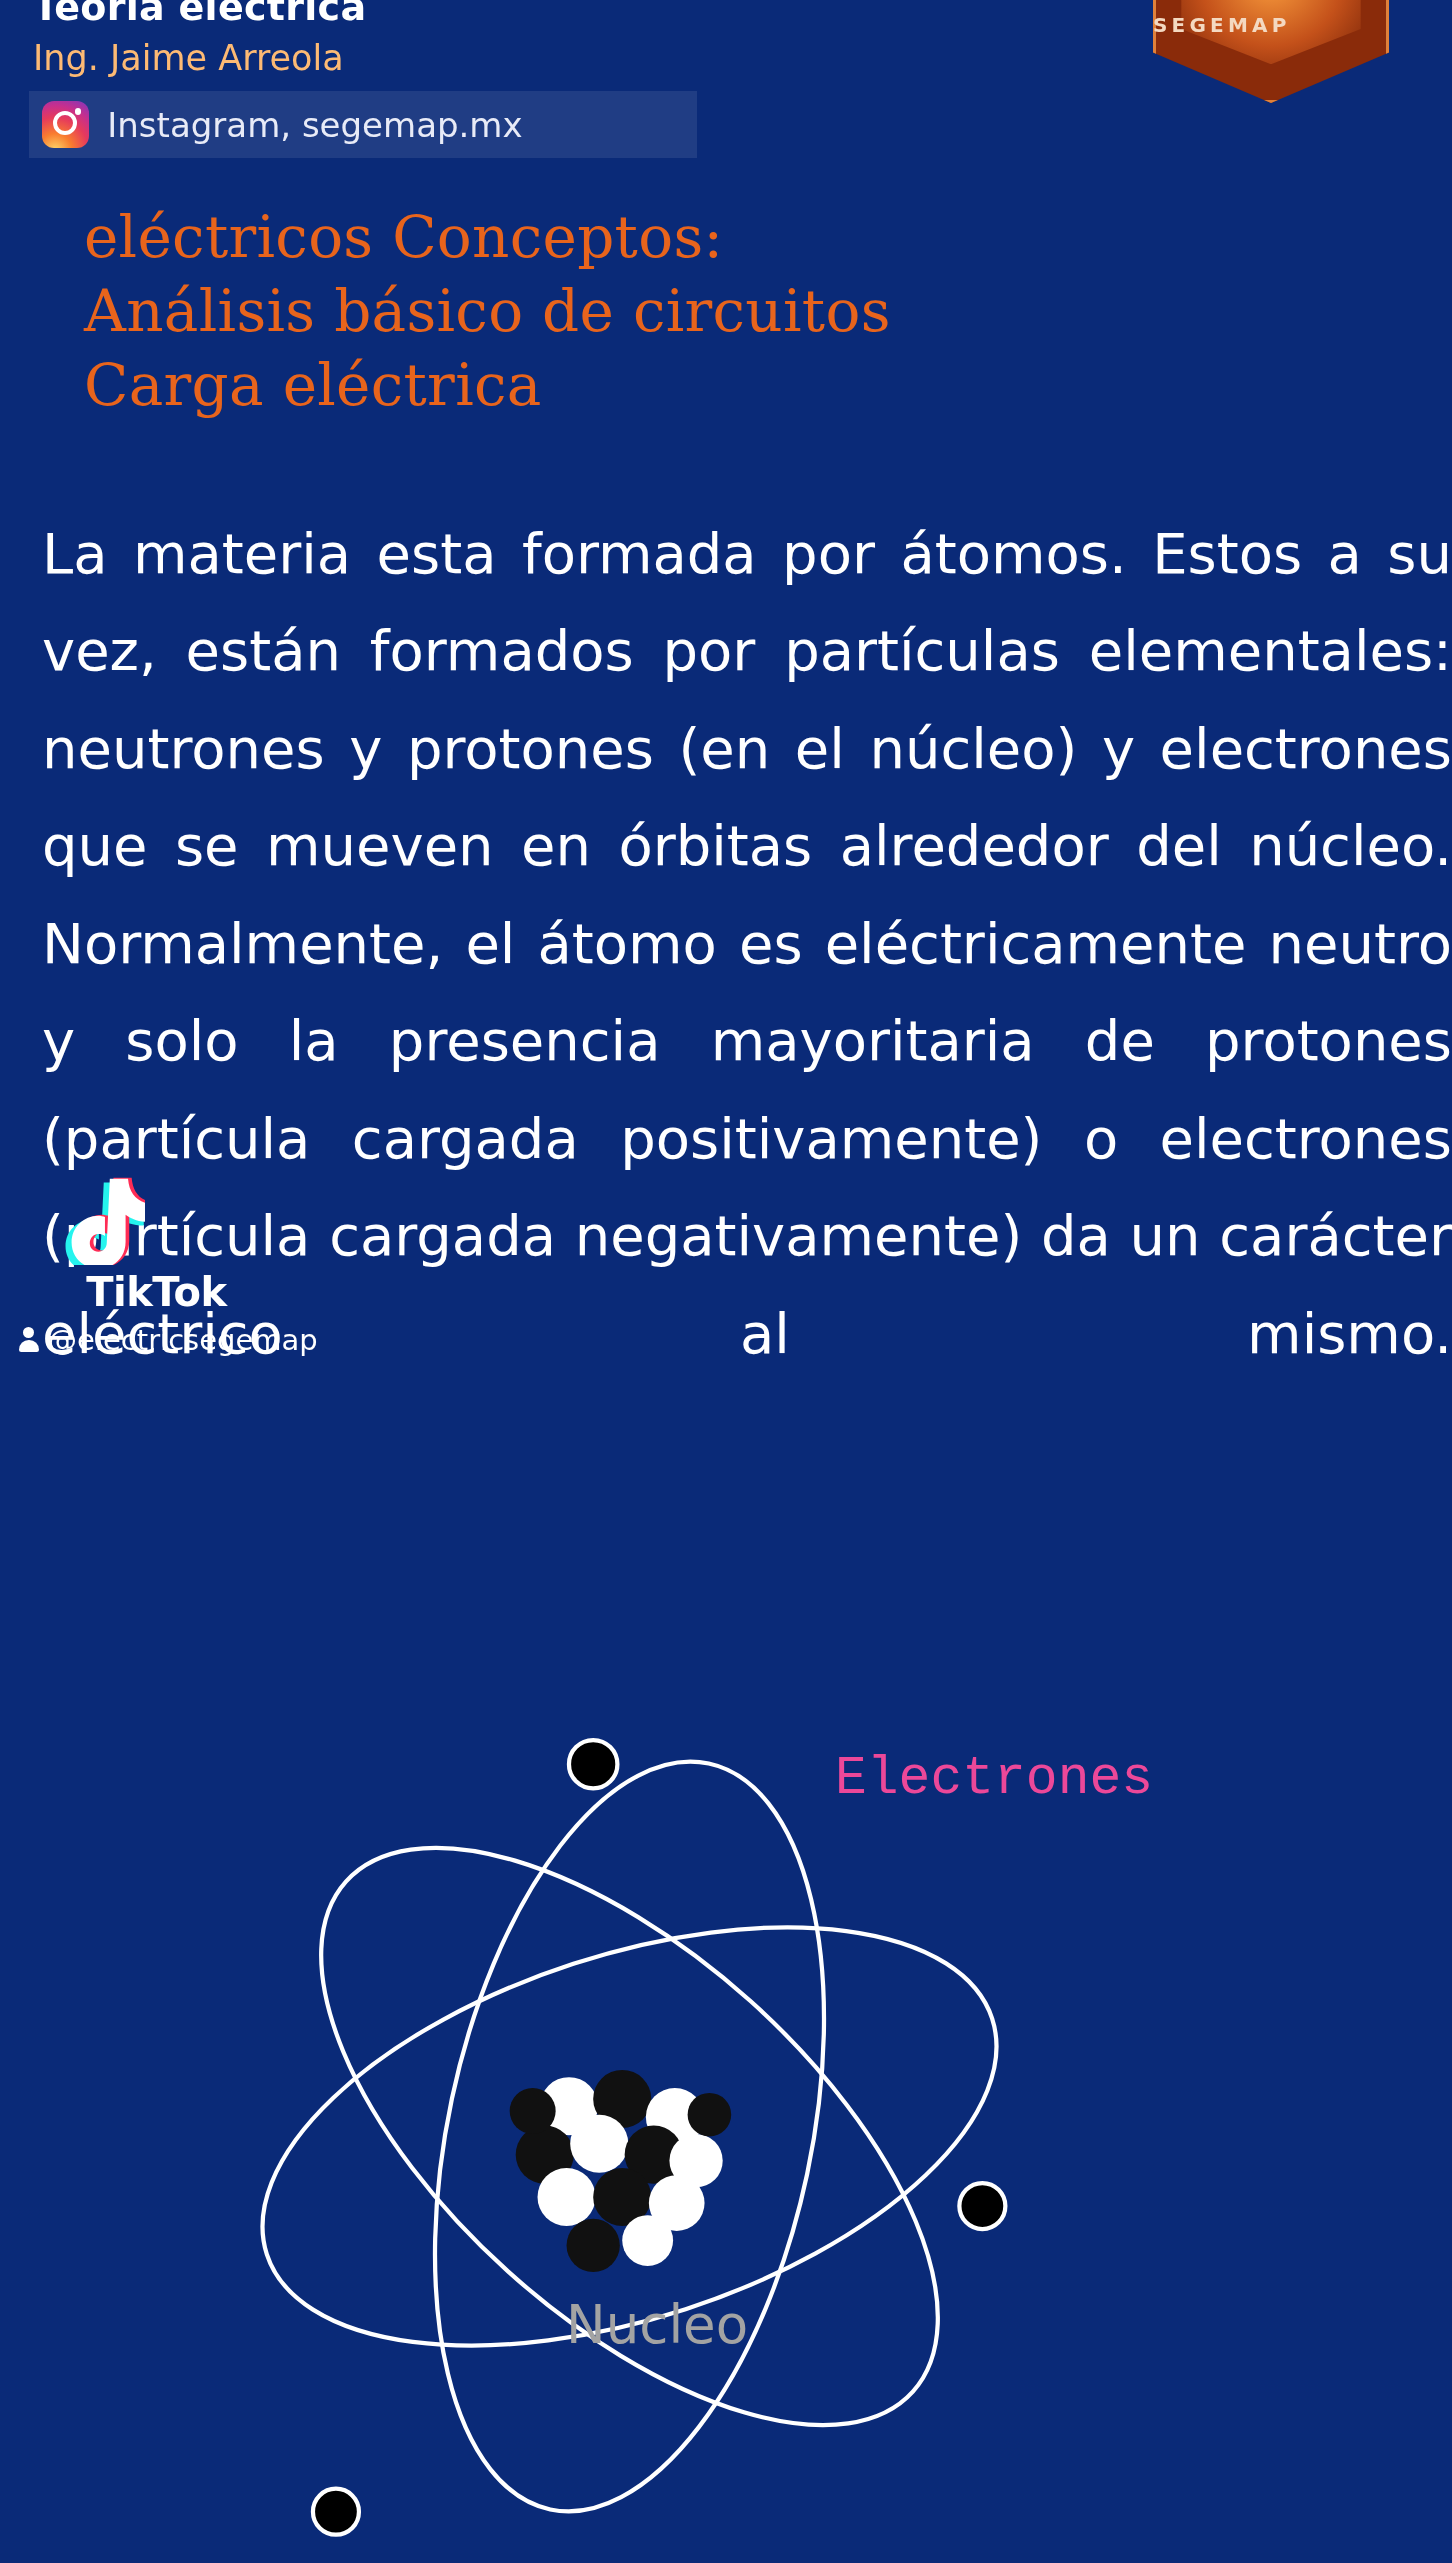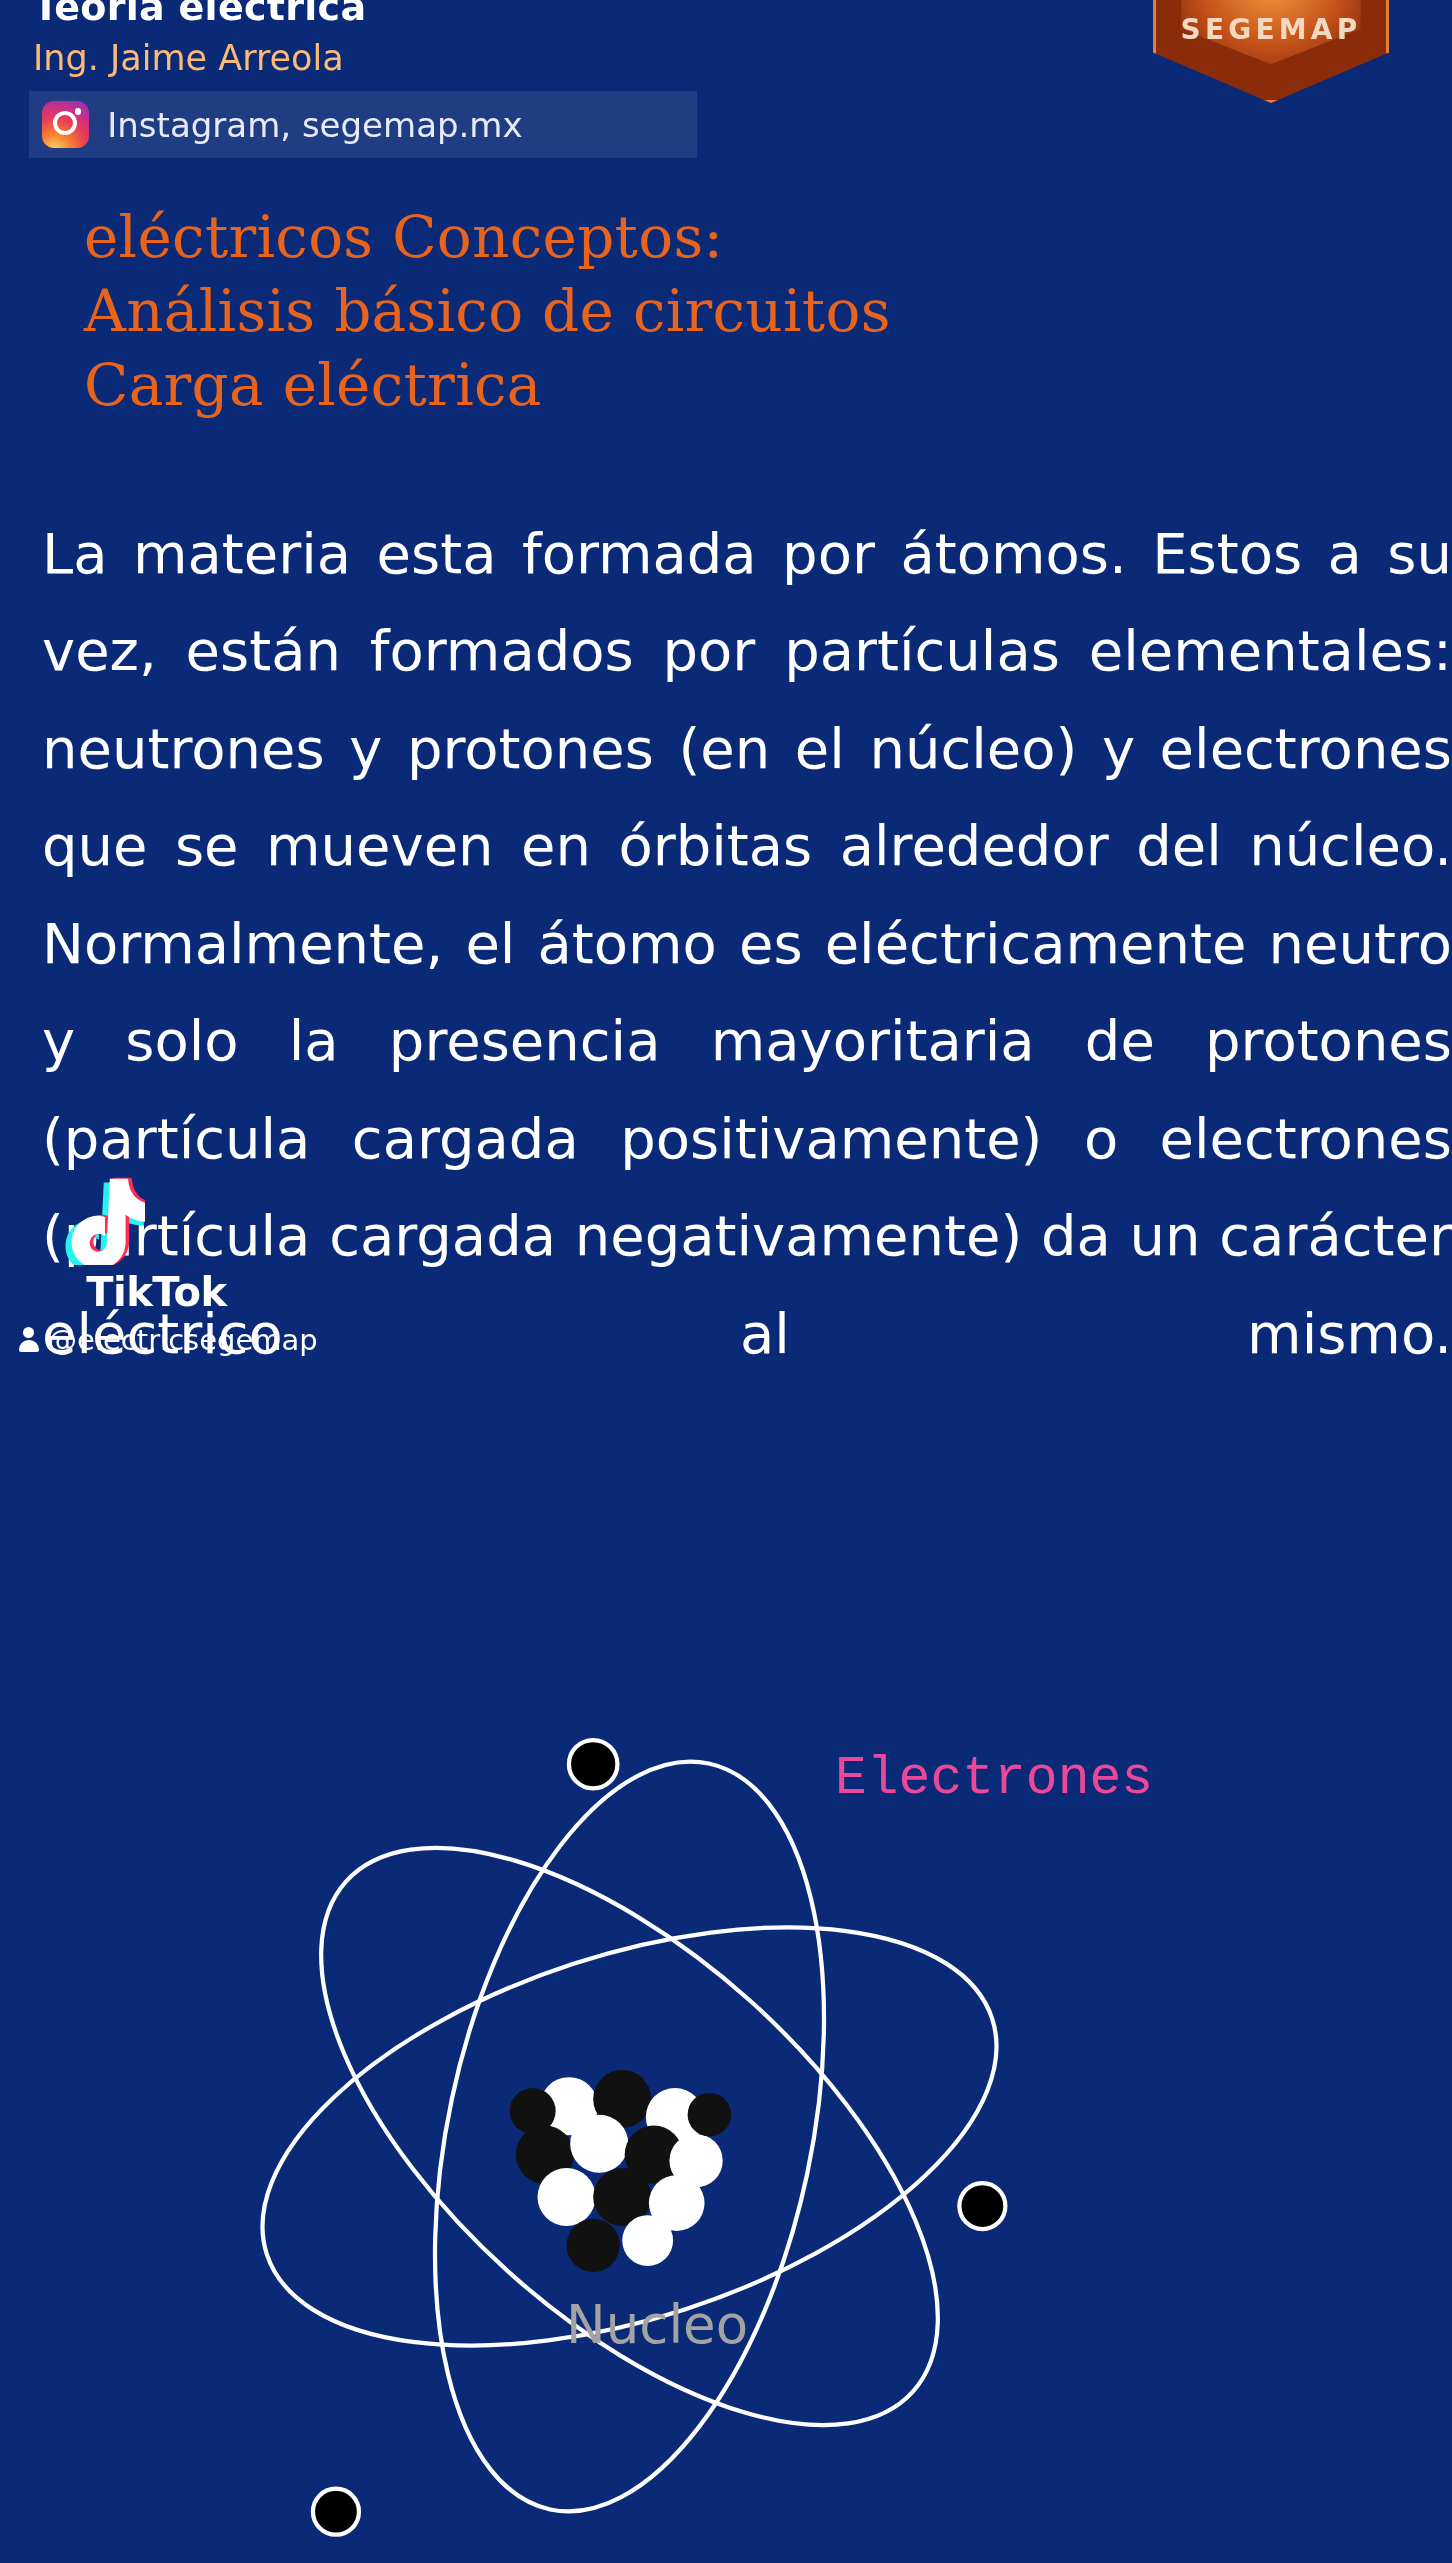--- a/index.html
+++ b/index.html
@@ -119,22 +119,22 @@
     width: 76%;
     height: 70%;
     background: radial-gradient(ellipse at 50% 40%, #f79a3c 0%, #c4511a 55%, #7a2408 100%);
     clip-path: polygon(50% 0%, 100% 26%, 100% 74%, 50% 100%, 0% 74%, 0% 26%);
   }
   .badge .badge-text {
     position: absolute;
     left: 0;
     right: 0;
     top: 104px;
-    text-align: center;
-    font-size: 28px;
+    text-align: left;
+    font-size: 20px;
     font-weight: 700;
     letter-spacing: 4.2px;
     color: #f4d9c1;
     font-family: "DejaVu Sans", sans-serif;
   }
 
   
   .titles {
     position: absolute;
     left: 84px;

